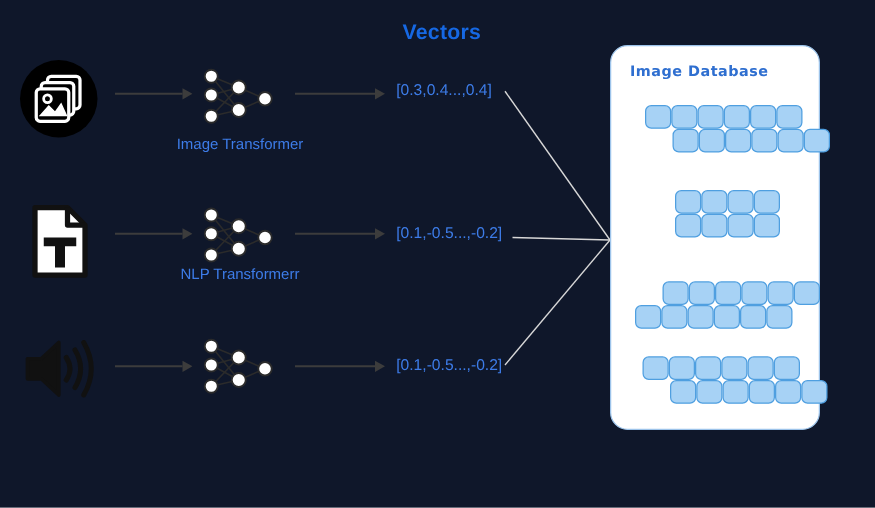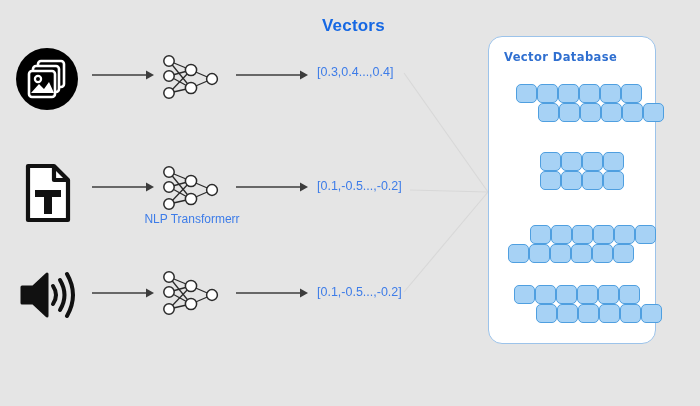--- a/index.html
+++ b/index.html
@@ -11,21 +11,21 @@
   body {
     font-family: "Liberation Sans", sans-serif;
     width: 700px;
     height: 406px;
     overflow: hidden;
   }
   #canvas {
     position: relative;
     width: 700px;
     height: 406px;
-    background: #e5e5e5;
+    background: #0f172a;
   }
   .abs { position: absolute; }
 
   
   #vectors-title {
     left: 322px;
     top: 16px;
     font-size: 17px;
     font-weight: bold;
     color: #1668e3;
@@ -168,20 +168,21 @@
     </svg>
   </div>
 
   <div class="abs arrow arrow-b" id="arrow-1b">
     <svg width="72" height="14" viewBox="0 0 72 14">
       <line x1="0" y1="7" x2="64" y2="7" stroke="#3c3c3c" stroke-width="1.6"></line>
       <path d="M64 2.5 L72 7 L64 11.5 Z" fill="#3c3c3c"></path>
     </svg>
   </div>
 
+  <div class="abs caption" id="caption-1">Image Transformer</div>
 
   <div class="abs vector-label" id="vec-1">[0.3,0.4...,0.4]</div>
 
   <div class="abs source-icon" id="icon-text">
     <svg width="66" height="66" viewBox="0 0 66 66">
       <path d="M14 6 H40 L54 20 V60 H14 Z" fill="#ffffff" stroke="#111111" stroke-width="4.2" stroke-linejoin="round"></path>
       <path d="M40 6 V20 H54" fill="none" stroke="#111111" stroke-width="4.2" stroke-linejoin="round"></path>
       <path d="M21 30 H47 V37 H38 V54 H30 V37 H21 Z" fill="#111111"></path>
     </svg>
   </div>
@@ -279,21 +280,21 @@
   <svg class="abs" id="connectors" width="700" height="406">
     <g stroke="#d8d8d8" stroke-width="1.1" fill="none">
       <line x1="404" y1="73" x2="488" y2="192"></line>
       <line x1="410" y1="190" x2="488" y2="192"></line>
       <line x1="404" y1="292" x2="488" y2="192"></line>
     </g>
   </svg>
 
   <div class="abs" id="vector-db"></div>
 
-  <div class="abs" id="vector-db-title">Vector Database</div>
+  <div class="abs" id="vector-db-title">Image Database</div>
 
   <div id="clusters-host">
       <div class="cluster abs">
         <div class="cell" style="left: 516px; top: 84px;"></div>
         <div class="cell" style="left: 537px; top: 84px;"></div>
         <div class="cell" style="left: 558px; top: 84px;"></div>
         <div class="cell" style="left: 579px; top: 84px;"></div>
         <div class="cell" style="left: 600px; top: 84px;"></div>
         <div class="cell" style="left: 621px; top: 84px;"></div>
         <div class="cell" style="left: 538px; top: 103px;"></div>

